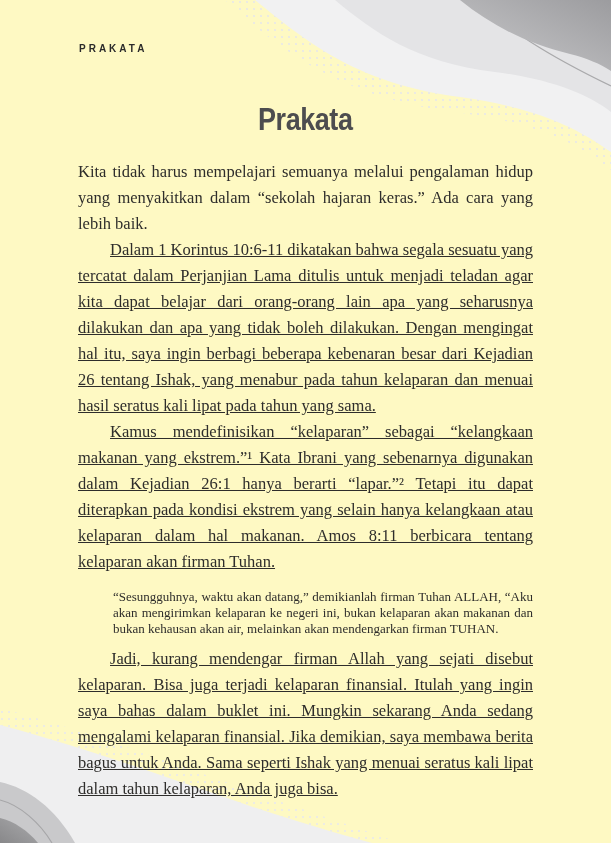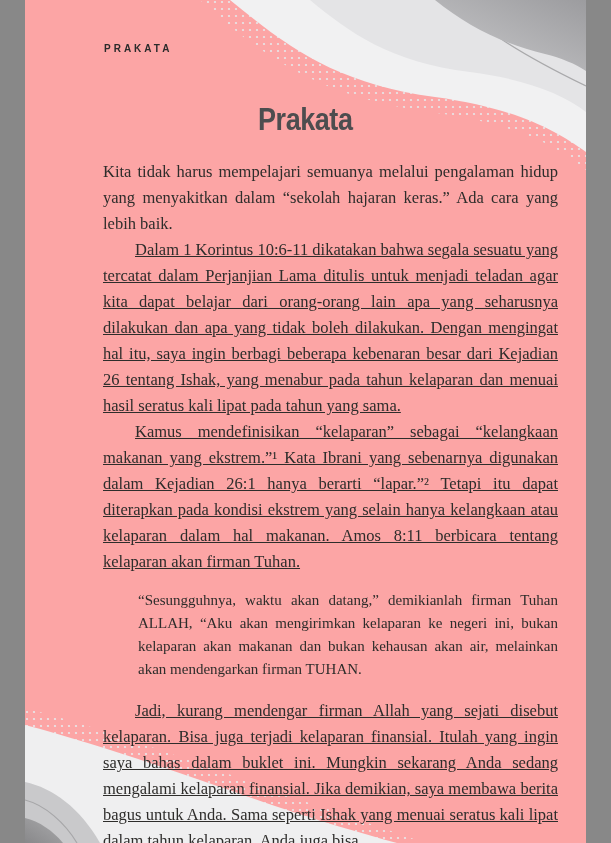--- a/index.html
+++ b/index.html
@@ -1,21 +1,21 @@
 <!DOCTYPE html>
 <html><head>
 <meta charset="utf-8">
 <style>
   html, body { margin: 0; padding: 0; background: #888; }
   .page {
     position: relative;
-    width: 561px;
+    width: 611px;
     height: 843px;
     margin: 0 auto;
-    background: #fca5a5;
+    background: #fef9c3;
     overflow: hidden;
     font-family: "Liberation Serif", serif;
   }
   .deco {
     position: absolute;
     pointer-events: none;
     display: block;
   }
   .deco-tr { top: 0; right: 0; }
   .deco-bl { bottom: 0; left: 0; }
@@ -52,24 +52,24 @@
     top: 159px;
     width: 455px;
     font-size: 16.5px;
     line-height: 26px;
     color: #2e2d2b;
     text-align: justify;
   }
   .para { margin: 0; }
   .para.indent { text-indent: 32px; text-decoration: underline; }
   .quote {
-    margin: 14px 0 17px 35px;
+    margin: 14px 0 9px 35px;
     padding: 0;
-    font-size: 15px;
-    line-height: 23px;
+    font-size: 13px;
+    line-height: 16px;
     text-align: justify;
     color: #2e2d2b;
   }
 </style>
 </head>
 <body>
 
 <div class="page">
 
   <svg class="deco deco-tr" width="611" height="175" viewBox="0 0 611 175" aria-hidden="true">

